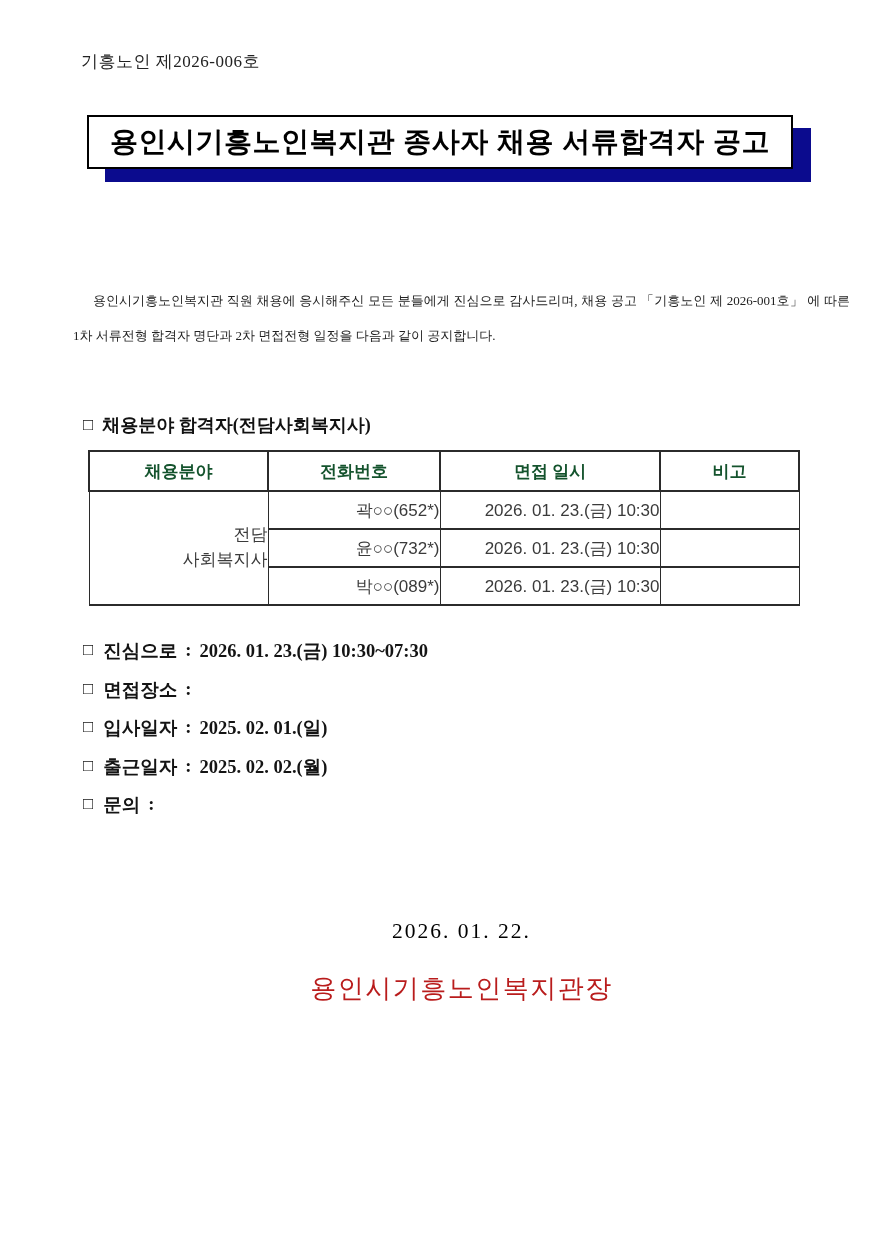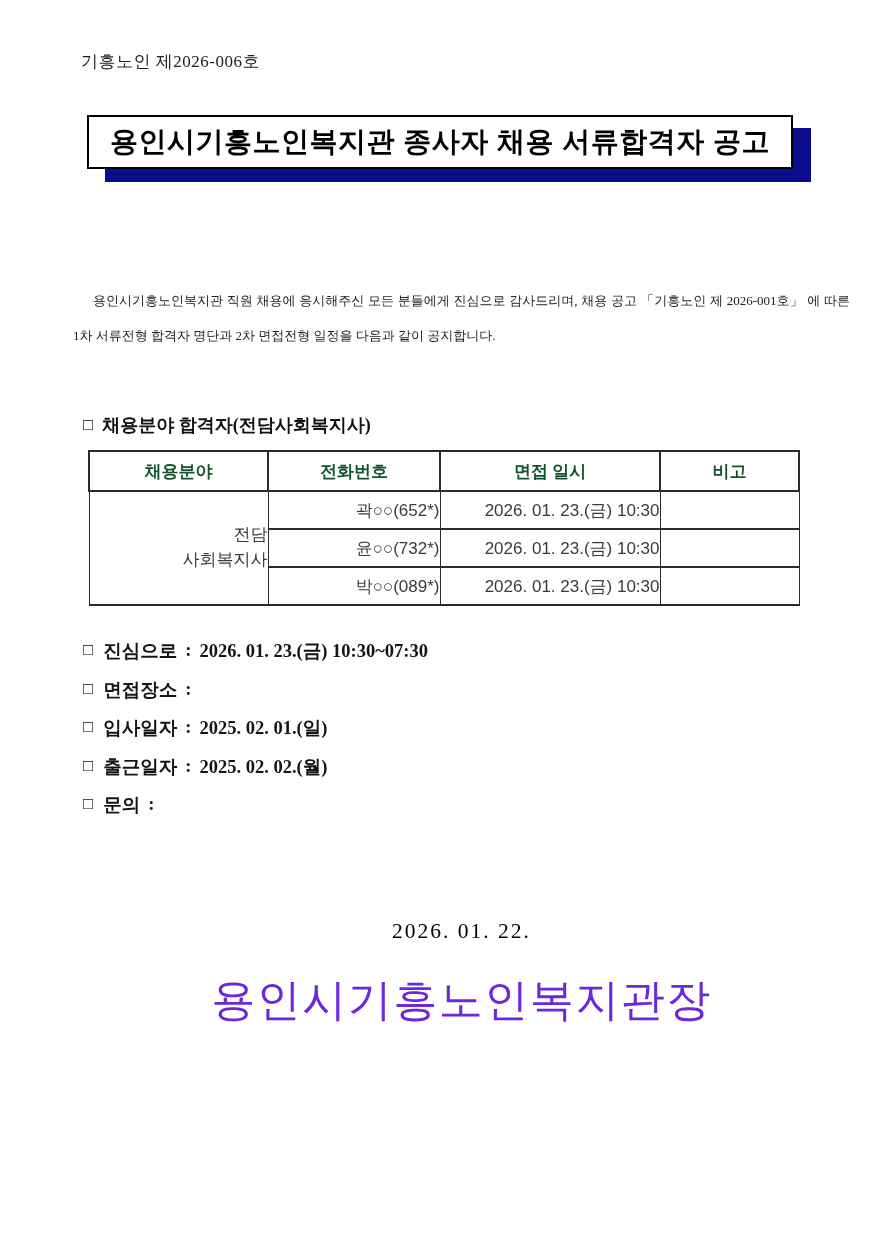--- a/index.html
+++ b/index.html
@@ -142,23 +142,23 @@
   .footer-date {
     margin-top: 102px;
     text-align: center;
     font-size: 21.5px;
     letter-spacing: 2px;
     color: #000000;
   }
   .signature {
     margin-top: 27px;
     text-align: center;
-    font-size: 44px;
+    font-size: 26px;
     letter-spacing: 1.5px;
-    color: #6d28d9;
+    color: #b91c1c;
     font-weight: 500;
   }
 </style>
 </head>
 <body>
 
 <div class="page">
   <div class="content">
 
     <div class="doc-number">기흥노인 제2026-006호</div>

